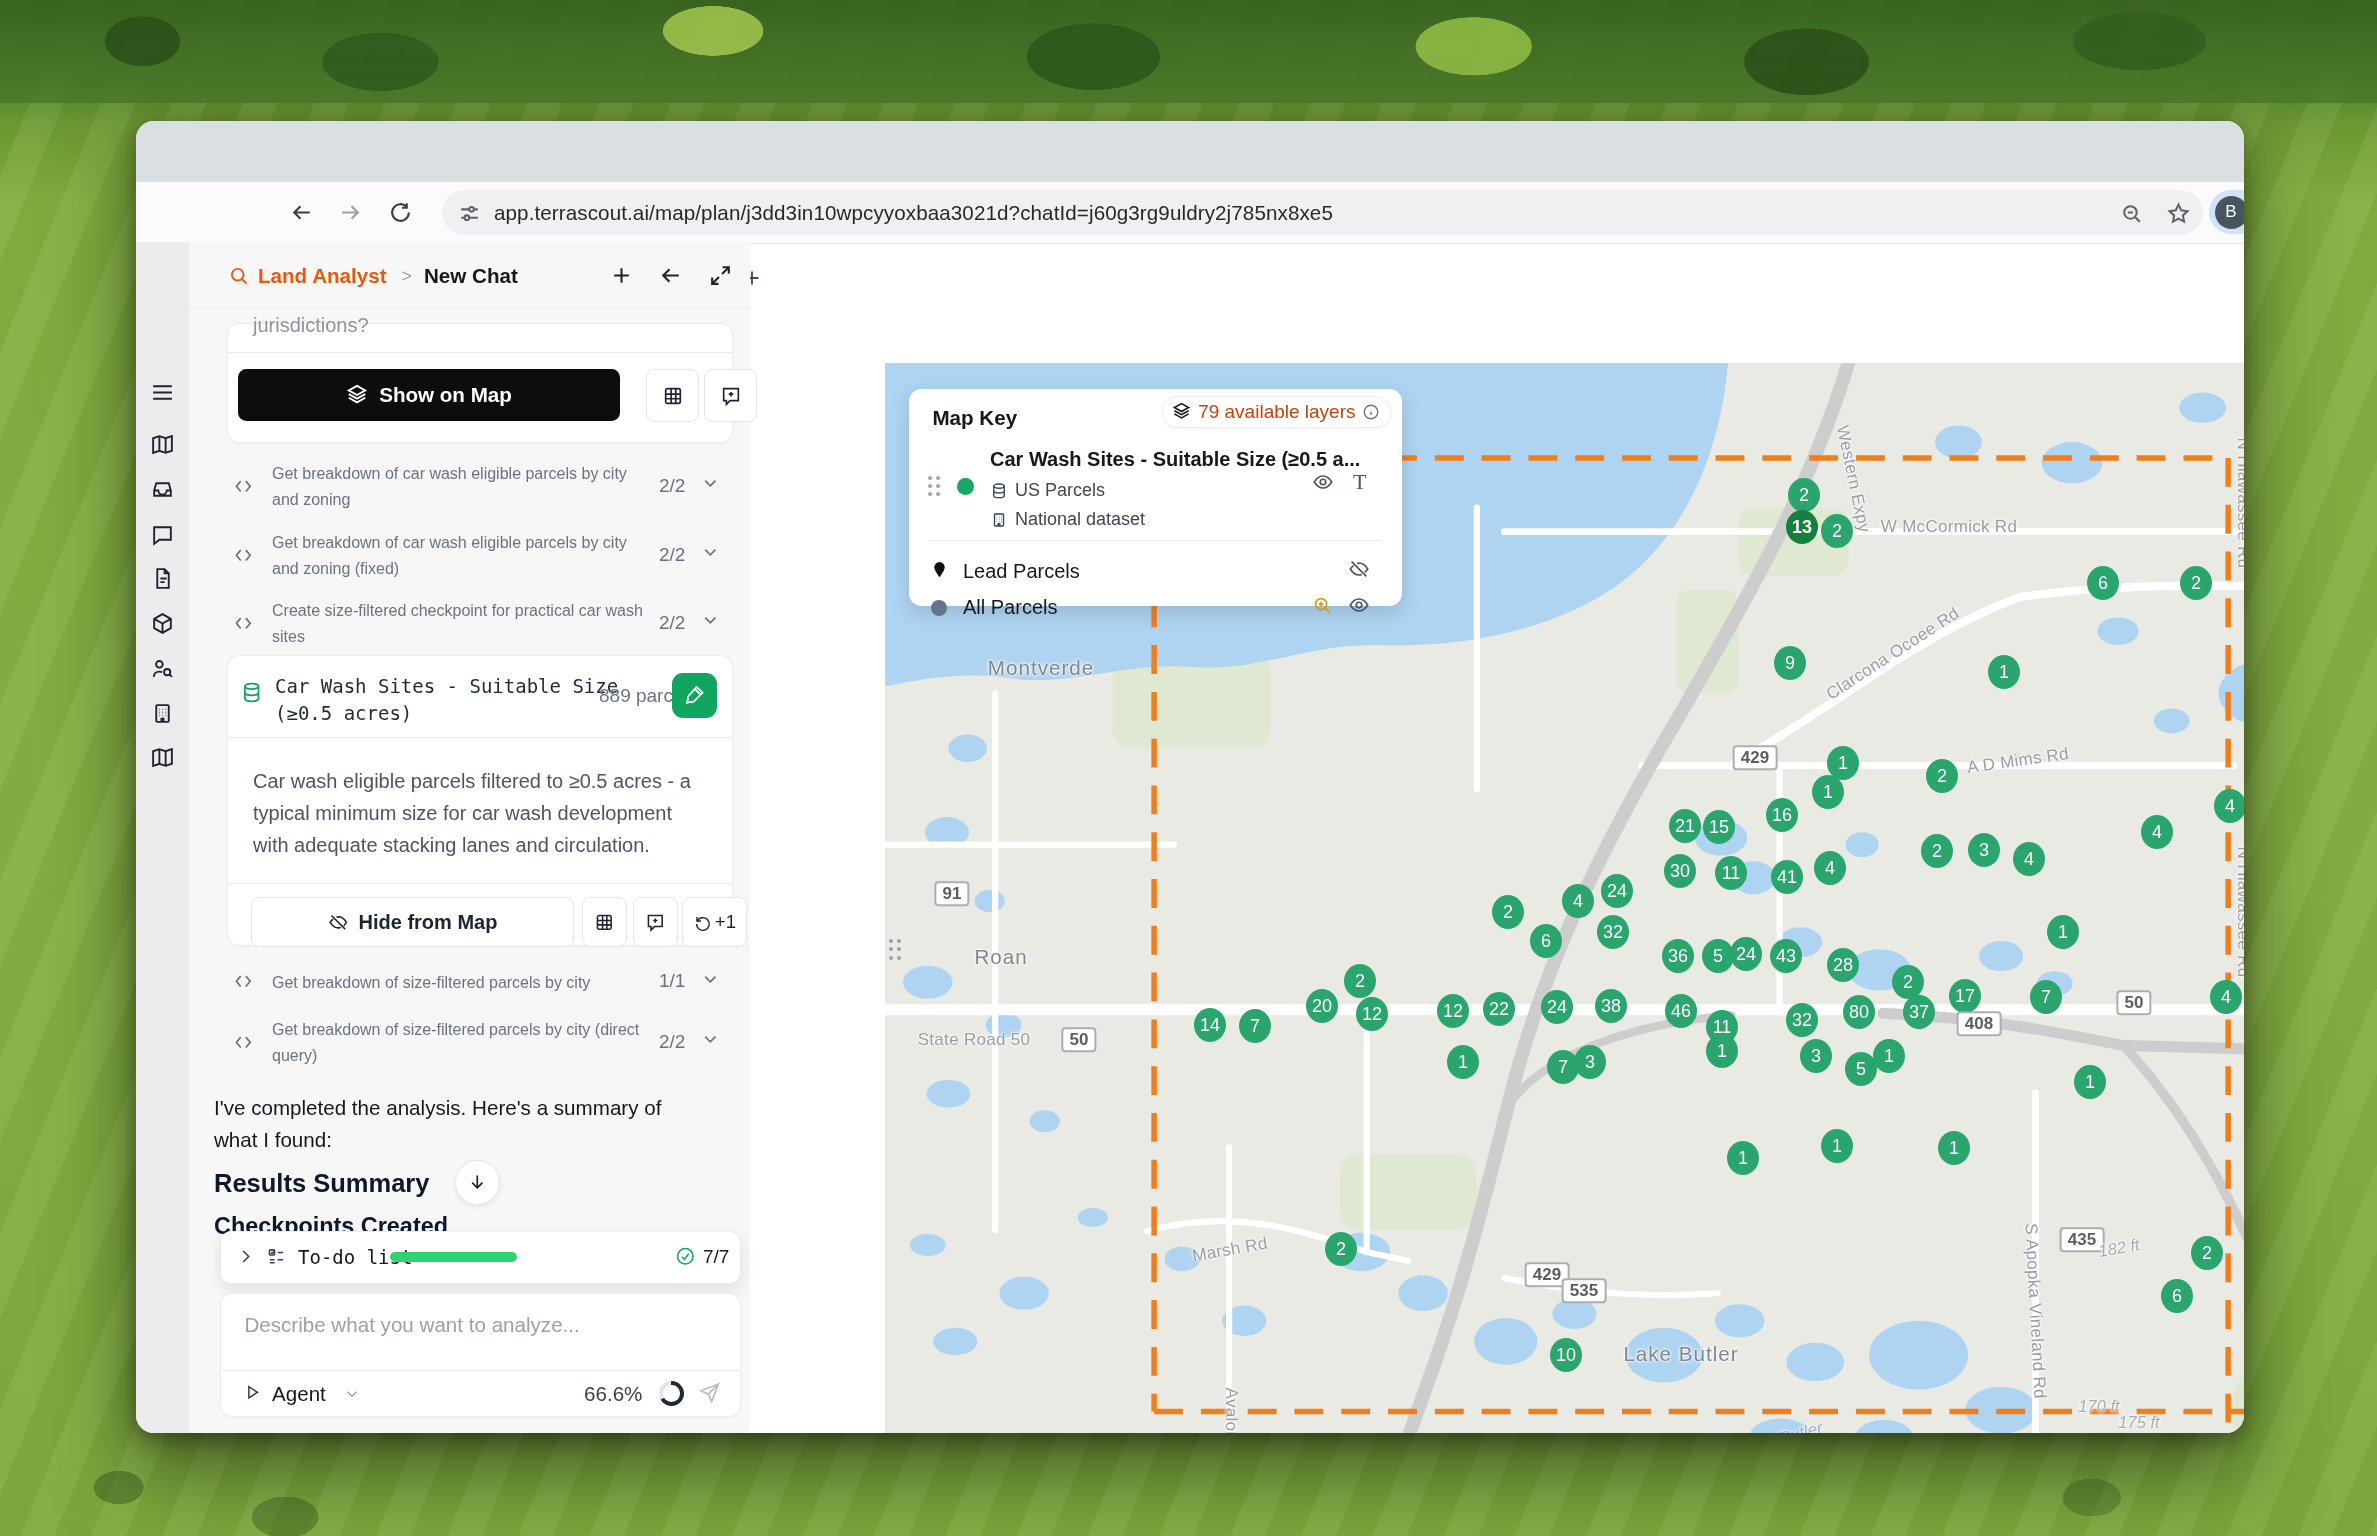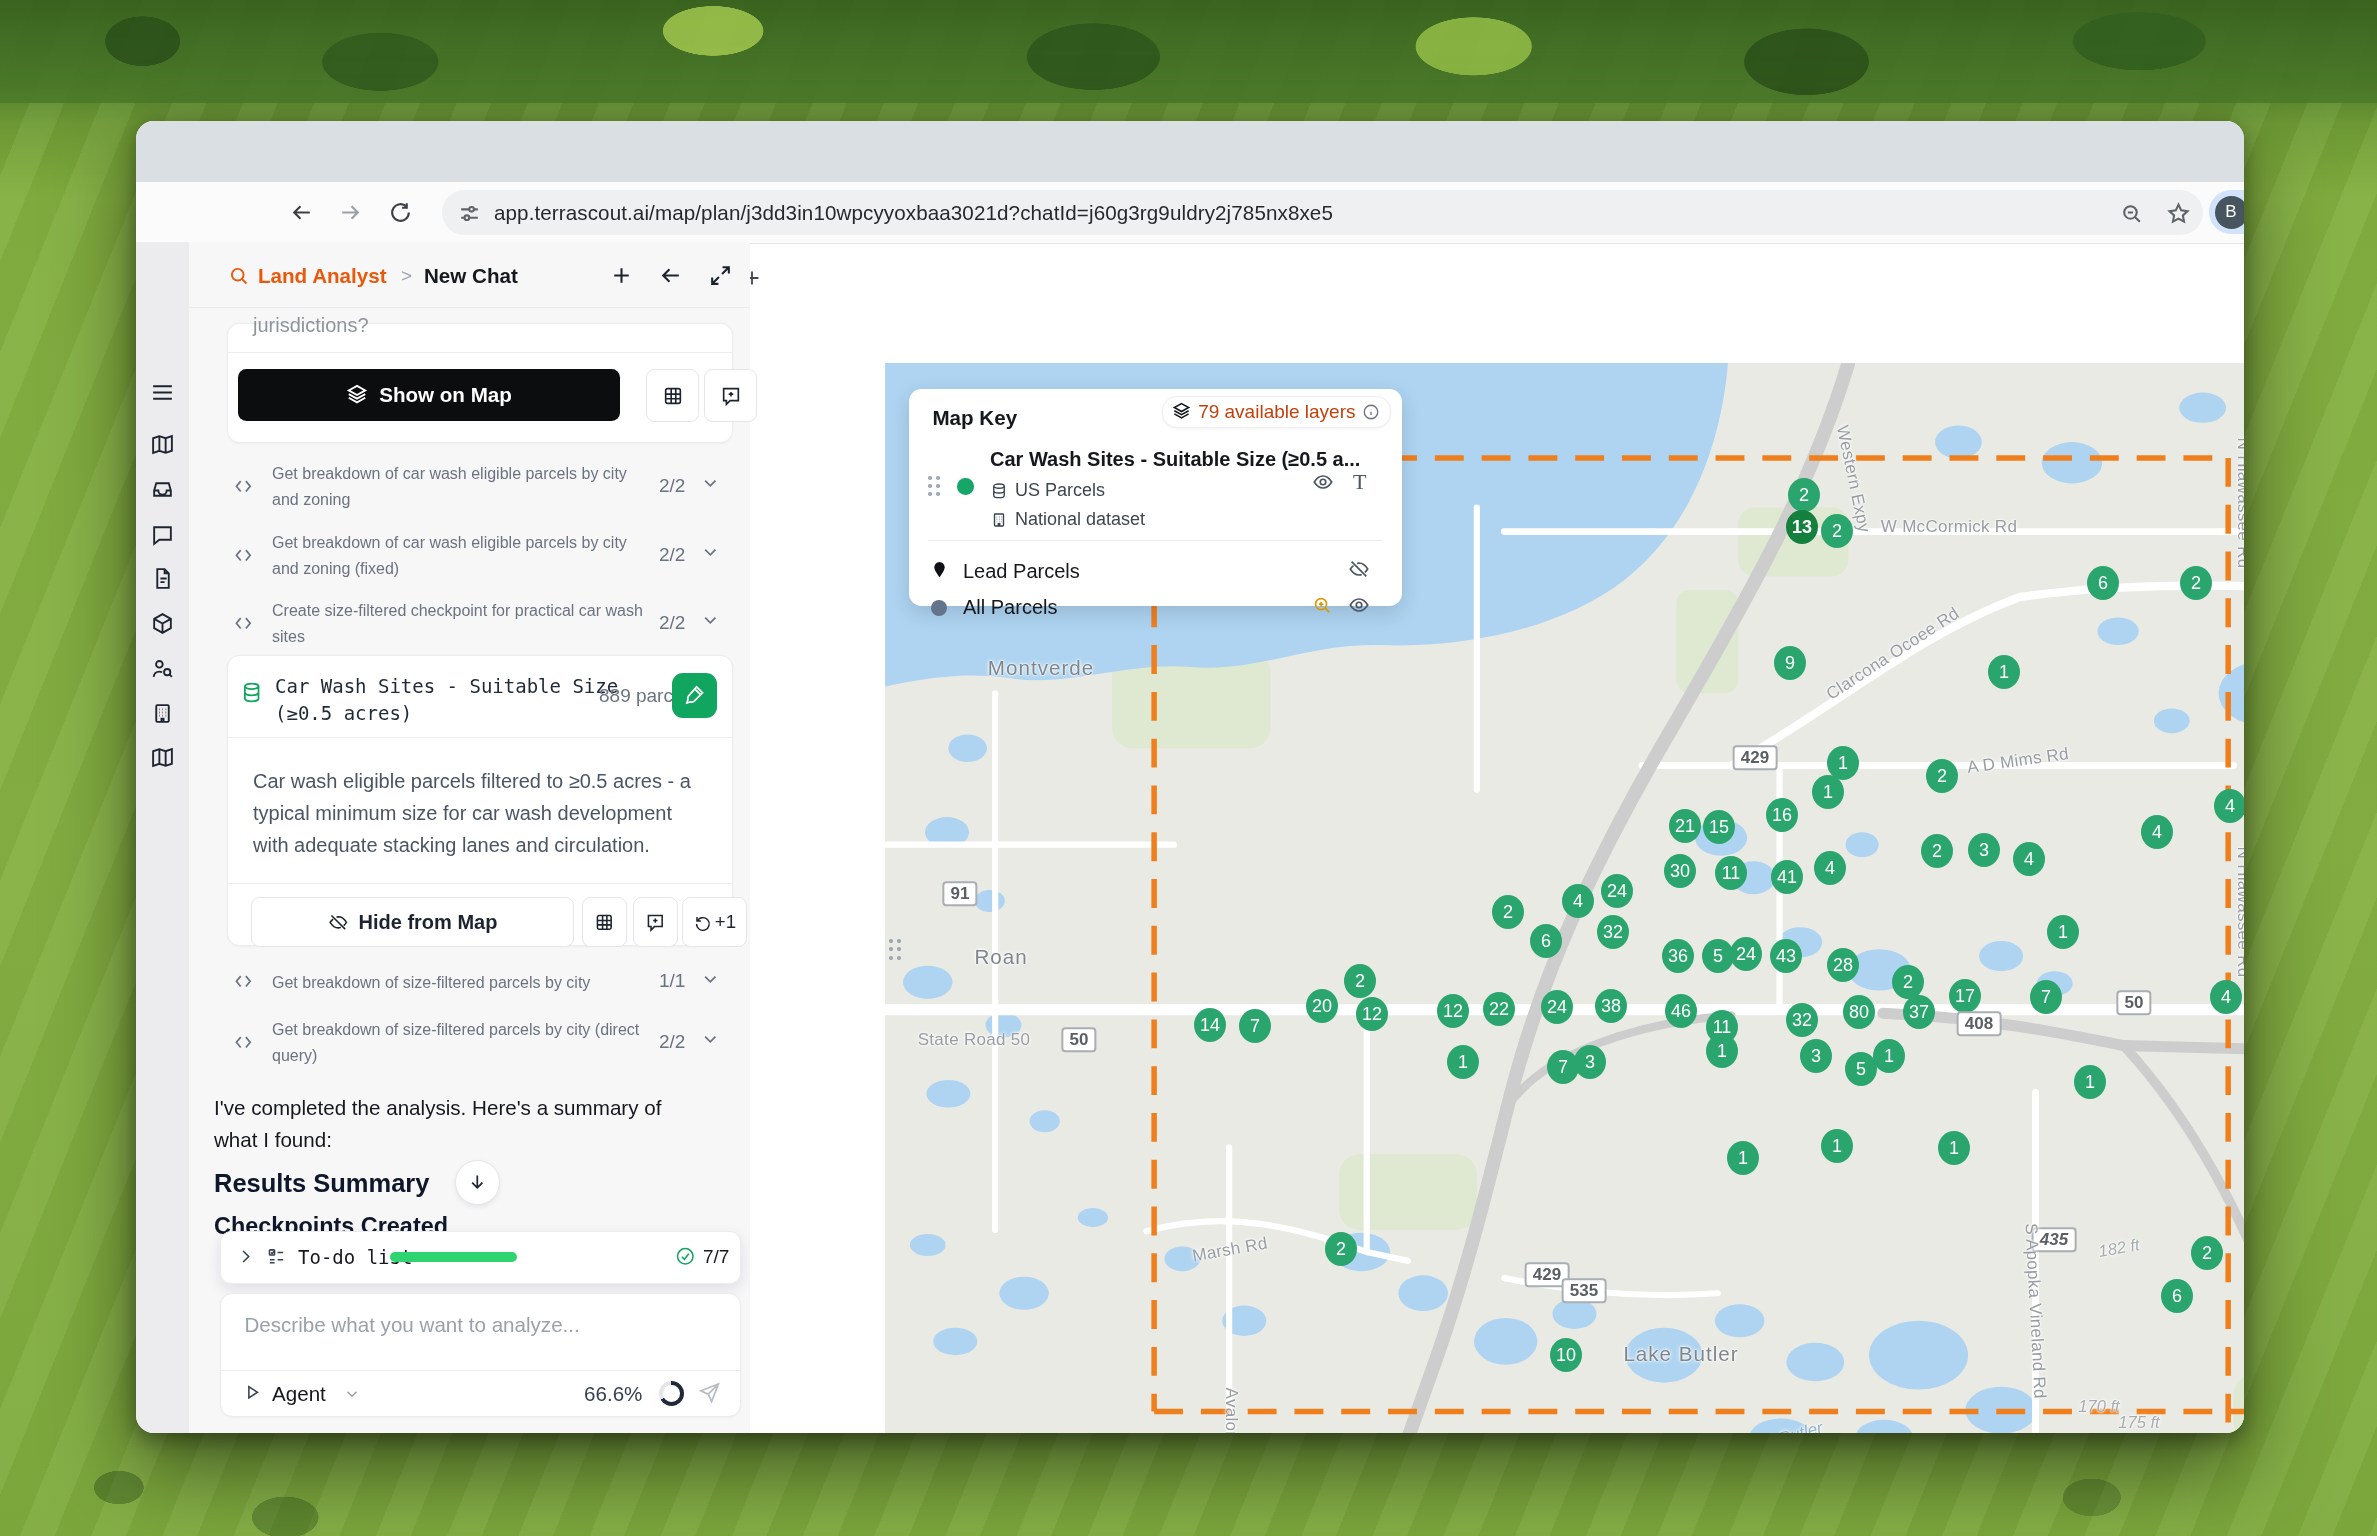--- a/index.html
+++ b/index.html
@@ -663,27 +663,27 @@
         <div class="marker" style="left: 988px; top: 676px; background: rgb(42, 165, 110);">1</div>
         <div class="marker" style="left: 1189px; top: 702px; background: rgb(42, 165, 110);">1</div>
         <div class="marker" style="left: 842px; top: 778px; background: rgb(42, 165, 110);">1</div>
         <div class="marker" style="left: 936px; top: 766px; background: rgb(42, 165, 110);">1</div>
         <div class="marker" style="left: 1053px; top: 768px; background: rgb(42, 165, 110);">1</div>
         <div class="marker" style="left: 440px; top: 869px; background: rgb(42, 165, 110);">2</div>
         <div class="marker" style="left: 1306px; top: 873px; background: rgb(42, 165, 110);">2</div>
         <div class="marker" style="left: 1276px; top: 916px; background: rgb(42, 165, 110);">6</div>
         <div class="marker" style="left: 665px; top: 975px; background: rgb(42, 165, 110);">10</div>
         <div class="shield" style="left: 870px; top: 395px;">429</div>
-        <div class="shield" style="left: 67px; top: 531px; margin-left: 8px;">91</div>
+        <div class="shield" style="left: 67px; top: 531px;">91</div>
         <div class="shield" style="left: 194px; top: 677px;">50</div>
         <div class="shield" style="left: 1249px; top: 640px;">50</div>
         <div class="shield" style="left: 1094px; top: 661px;">408</div>
         <div class="shield" style="left: 662px; top: 912px;">429</div>
         <div class="shield" style="left: 699px; top: 928px;">535</div>
-        <div class="shield" style="left: 1169px; top: 877px; font-style: italic;">435</div>
+        <div class="shield" style="left: 1197px; top: 877px;">435</div>
         <div class="lbl lbl-town" style="left: 156px; top: 305px; transform: translate(-50%, -50%) rotate(0deg);">Montverde</div>
         <div class="lbl lbl-town" style="left: 116px; top: 594px; transform: translate(-50%, -50%) rotate(0deg);">Roan</div>
         <div class="lbl lbl-road" style="left: 89px; top: 677px; transform: translate(-50%, -50%) rotate(0deg);">State Road 50</div>
         <div class="lbl lbl-road" style="left: 1064px; top: 164px; transform: translate(-50%, -50%) rotate(0deg);">W McCormick Rd</div>
         <div class="lbl lbl-road" style="left: 1008px; top: 291px; transform: translate(-50%, -50%) rotate(-33deg);">Clarcona Ocoee Rd</div>
         <div class="lbl lbl-road" style="left: 1133px; top: 398px; transform: translate(-50%, -50%) rotate(-8deg);">A D Mims Rd</div>
         <div class="lbl lbl-road" style="left: 968px; top: 116px; transform: translate(-50%, -50%) rotate(78deg);">Western Expy</div>
         <div class="lbl lbl-road" style="left: 1358px; top: 140px; transform: translate(-50%, -50%) rotate(90deg);">N Hiawassee Rd</div>
         <div class="lbl lbl-road" style="left: 1358px; top: 549px; transform: translate(-50%, -50%) rotate(90deg);">N Hiawassee Rd</div>
         <div class="lbl lbl-road" style="left: 1150px; top: 948px; transform: translate(-50%, -50%) rotate(87deg);">S Apopka Vineland Rd</div>

